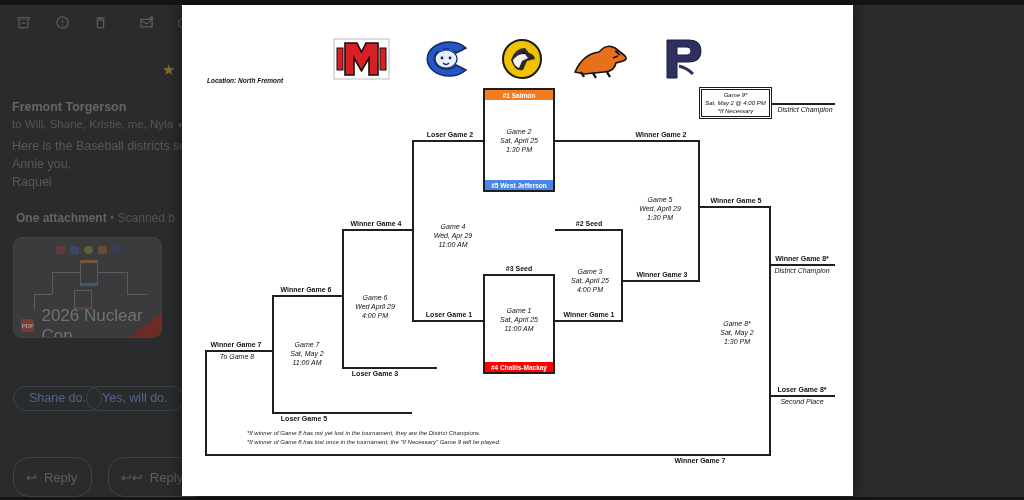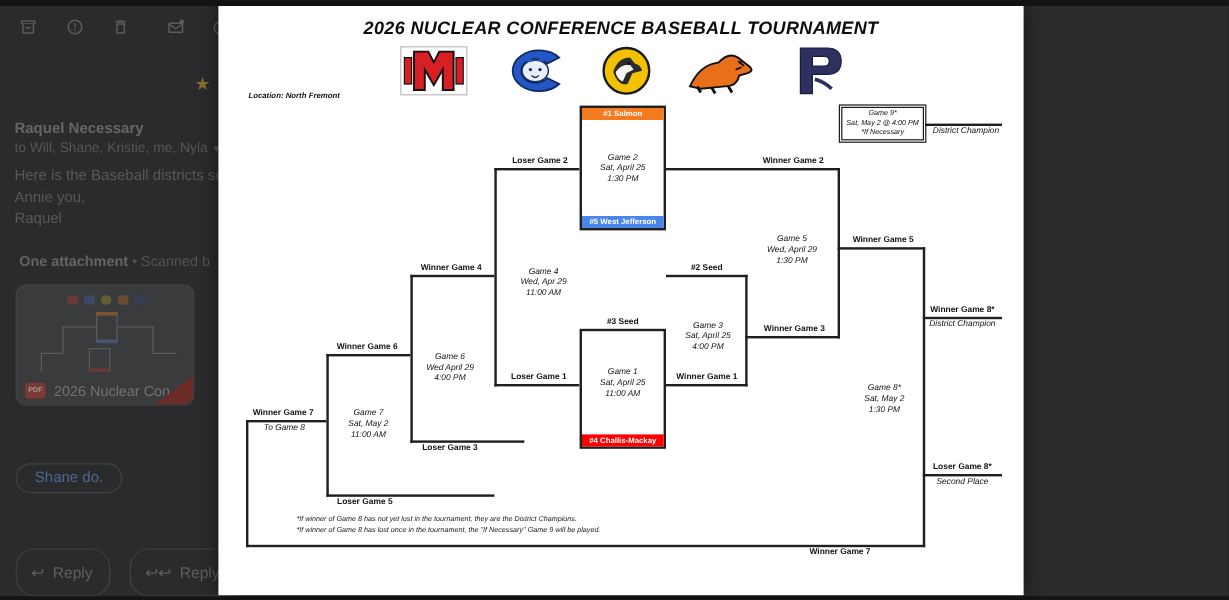--- a/index.html
+++ b/index.html
@@ -19,21 +19,21 @@
   .attach-hd .sep,.attach-hd .scan { font-weight:400; color:#525355; }
   .card { position:absolute; left:13px; top:232px; width:149px; height:101px; background:#3a3b3d;
           border:1px solid #434445; border-radius:9px; overflow:hidden; }
   .mini { position:absolute; left:0; top:0; width:149px; height:78px; opacity:.55; }
   .mini .mlogo { position:absolute; top:8px; width:9px; height:8px; border-radius:2px; }
   .mini .mline { position:absolute; background:#77787a; }
   .mini .mbox { position:absolute; border:1px solid #77787a; }
   .caption { position:absolute; left:0; bottom:0; width:100%; height:23px; display:flex; align-items:center; gap:7px; padding-left:7px; }
   .pdfbadge { width:17px; height:13px; background:#7d3a33; border-radius:2px; color:#9b9b9b;
               font-size:6px; font-weight:bold; display:flex; align-items:center; justify-content:center; }
-  .fname { font-size:12px; color:#717273; }
+  .fname { font-size:17px; color:#717273; }
   .fold { position:absolute; right:0; bottom:0; width:0; height:0;
           border-left:32px solid transparent; border-bottom:24px solid #6b2b26; }
   .chip { position:absolute; top:381px; height:25px; border:1px solid #404244; border-radius:14px;
           color:#51658e; font-size:12.5px; line-height:23px; padding:0 15px; background:transparent; }
   .pill { position:absolute; top:452px; height:40px; border:1px solid #404244; border-radius:16px;
           color:#5e5f61; font-size:13px; line-height:25px; padding:0 14px 0 12px; background:transparent; white-space:nowrap; }
   .pill .arr { font-size:13px; margin-right:7px; color:#5e5f61; }
   #topstrip { position:absolute; left:0; top:0; width:1024px; height:5px; background:#151516; }
   #botstrip { position:absolute; left:0; top:497px; width:1024px; height:3px; background:#151516; }
 
@@ -85,21 +85,21 @@
     <svg class="gicon" style="left:138px;top:10px;width:17px" viewBox="0 0 24 24">
         <path fill="currentColor" d="M20 6H4c-1.1 0-2 .9-2 2v10c0 1.1.9 2 2 2h16c1.1 0 2-.9 2-2V8c0-1.1-.9-2-2-2zm0 2v.01L12 13 4 8.01V8h16zM4 18v-7.99l8 5 8-5V18H4z"></path>
         <circle cx="20" cy="5" r="3" fill="currentColor"></circle>
       </svg>
     <svg class="gicon" style="left:176px;top:10px" viewBox="0 0 24 24">
         <path fill="currentColor" d="M12 4a9 9 0 100 18 9 9 0 000-18zm0 16a7 7 0 110-14 7 7 0 010 14zm.5-11H11v5l4 2.4.8-1.3-3.3-2V9z"></path>
       </svg>
 
     <div class="star">★</div>
 
-    <div class="sender">Raquel Necessary</div>
+    <div class="sender">Fremont Torgerson</div>
     <div class="rcpt">
       <span>to Will, Shane, Kristie, me, Nyla</span>
       <span style="font-size:8px">▼</span>
     </div>
 
     <div class="bodyline" style="left:12px;top:134px">Here is the Baseball districts sched</div>
     <div class="bodyline" style="left:673px;top:134px">a bus.</div>
     <div class="bodyline" style="left:12px;top:152px">Annie you,</div>
     <div class="bodyline" style="left:12px;top:170px">Raquel</div>
 
@@ -127,28 +127,28 @@
         <div class="mbox" style="left:60px;top:52px;width:18px;height:20px;border-bottom:3px solid #8a3b36"></div>
       </div>
       <div class="caption">
         <div class="pdfbadge">PDF</div>
         <div class="fname">2026 Nuclear Con...</div>
       </div>
       <div class="fold"></div>
     </div>
 
     <button class="chip" style="left:13px">Shane do.</button>
+    <button class="chip" style="left:86px">Yes, will do.</button>
 
     <button class="pill" style="left:13px"><span class="arr">↩</span><span>Reply</span></button>
     <button class="pill" style="left:108px"><span class="arr">↩↩</span><span>Reply a</span></button>
   </div>
 
   <div id="page">
 
-    <div class="pg-title">2026 NUCLEAR CONFERENCE BASEBALL TOURNAMENT</div>
 
     <div class="logos">
       <svg width="57" height="42" viewBox="0 0 57 42">
         <rect x="1" y="1" width="55" height="40" fill="#fff" stroke="#bbb" stroke-width="1"></rect>
         <rect x="4" y="10" width="6" height="22" fill="#d81f26" stroke="#111" stroke-width="1"></rect>
         <rect x="47" y="10" width="6" height="22" fill="#d81f26" stroke="#111" stroke-width="1"></rect>
         <path d="M12 5 L24 5 L28.5 14 L33 5 L45 5 L45 37 L36 37 L36 20 L28.5 33 L21 20 L21 37 L12 37 Z" fill="#d81f26" stroke="#111" stroke-width="1.6"></path>
       </svg>
       <svg width="57" height="42" viewBox="0 0 57 42">
         <path d="M50 10 A22 17 0 1 0 50 32 L40 27 A12 10 0 1 1 40 15 Z" fill="#2456c4" stroke="#0d2a66" stroke-width="1.5"></path>

